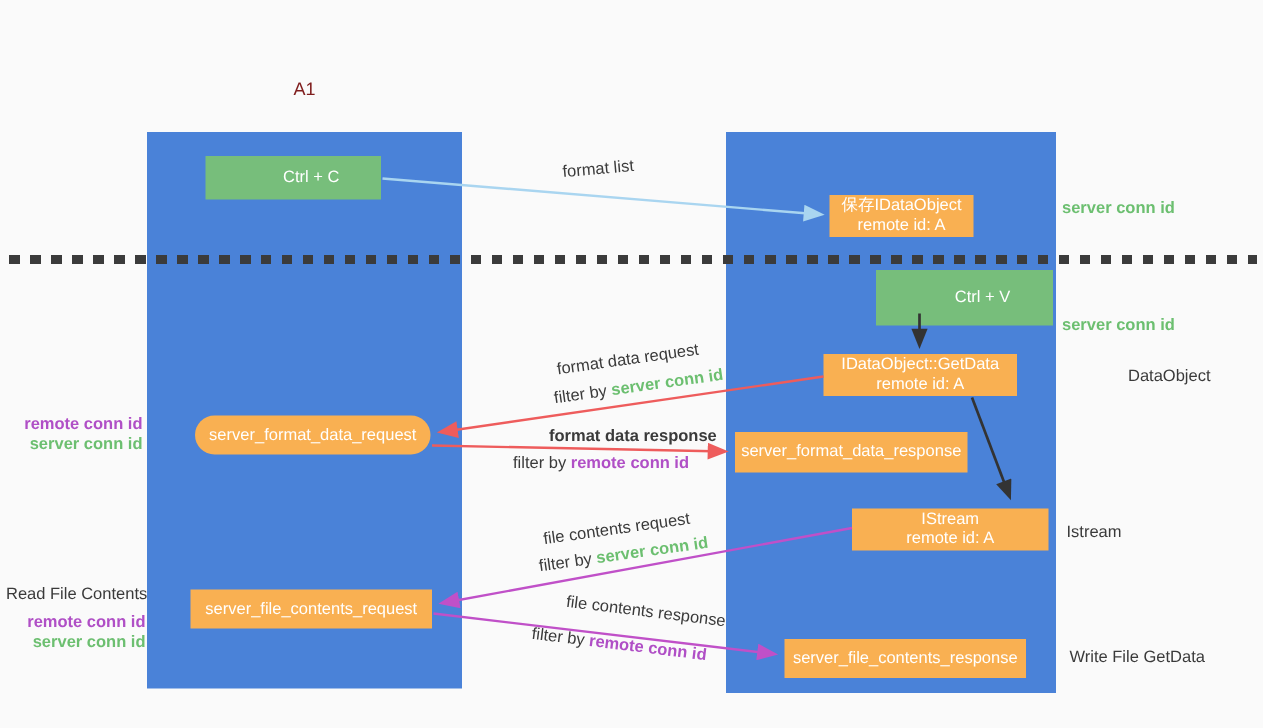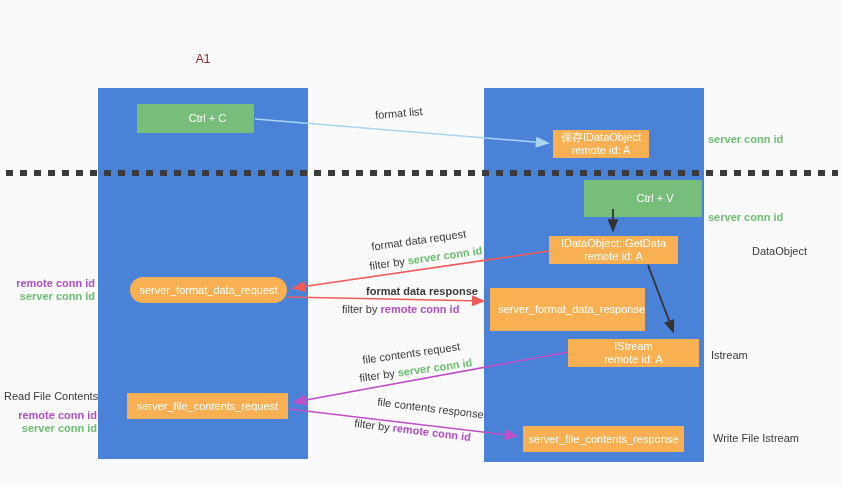--- a/index.html
+++ b/index.html
@@ -74,21 +74,21 @@
 
   <div class="abs node orange" style="left:549px;top:236px;width:129px;height:28px;">
     <span>IDataObject::GetData</span>
     <span>remote id: A</span>
   </div>
 
   <div class="abs node orange" style="left:130px;top:277px;width:157px;height:26px;border-radius:13px;">
     <span>server_format_data_request</span>
   </div>
 
-  <div class="abs node orange" style="left:490px;top:288px;width:155px;height:43px;align-items:flex-end;">
+  <div class="abs node orange" style="left:490px;top:288px;width:155px;height:27px;">
     <span>server_format_data_response</span>
   </div>
 
   <div class="abs node orange" style="left:568px;top:339px;width:131px;height:28px;">
     <span>IStream</span>
     <span>remote id: A</span>
   </div>
 
   <div class="abs node orange" style="left:127px;top:393px;width:161px;height:26px;">
     <span>server_file_contents_request</span>
@@ -141,21 +141,21 @@
 
   <div class="abs flabel rot-p7" style="left:377px;top:402px;">file contents response</div>
   <div class="abs flabel rot-p7" style="left:354px;top:424px;">
     <span>filter by </span><span class="purple-t">remote conn id</span>
   </div>
 
   <div class="abs side green-t" style="left:708px;top:133px;">server conn id</div>
   <div class="abs side green-t" style="left:708px;top:211px;">server conn id</div>
   <div class="abs side" style="left:752px;top:245px;">DataObject</div>
   <div class="abs side" style="left:711px;top:349px;">Istream</div>
-  <div class="abs side" style="left:713px;top:432px;">Write File Istream</div>
+  <div class="abs side" style="left:713px;top:432px;">Write File GetData</div>
 
   <div class="abs side" style="left:8px;top:277px;width:87px;text-align:right;">
     <div class="purple-t">remote conn id</div>
     <div class="green-t">server conn id</div>
   </div>
   <div class="abs side" style="left:4px;top:390px;width:93px;text-align:right;">
     <div>Read File Contents</div>
     <div class="purple-t" style="margin-top:6px;">remote conn id</div>
     <div class="green-t">server conn id</div>
   </div>

